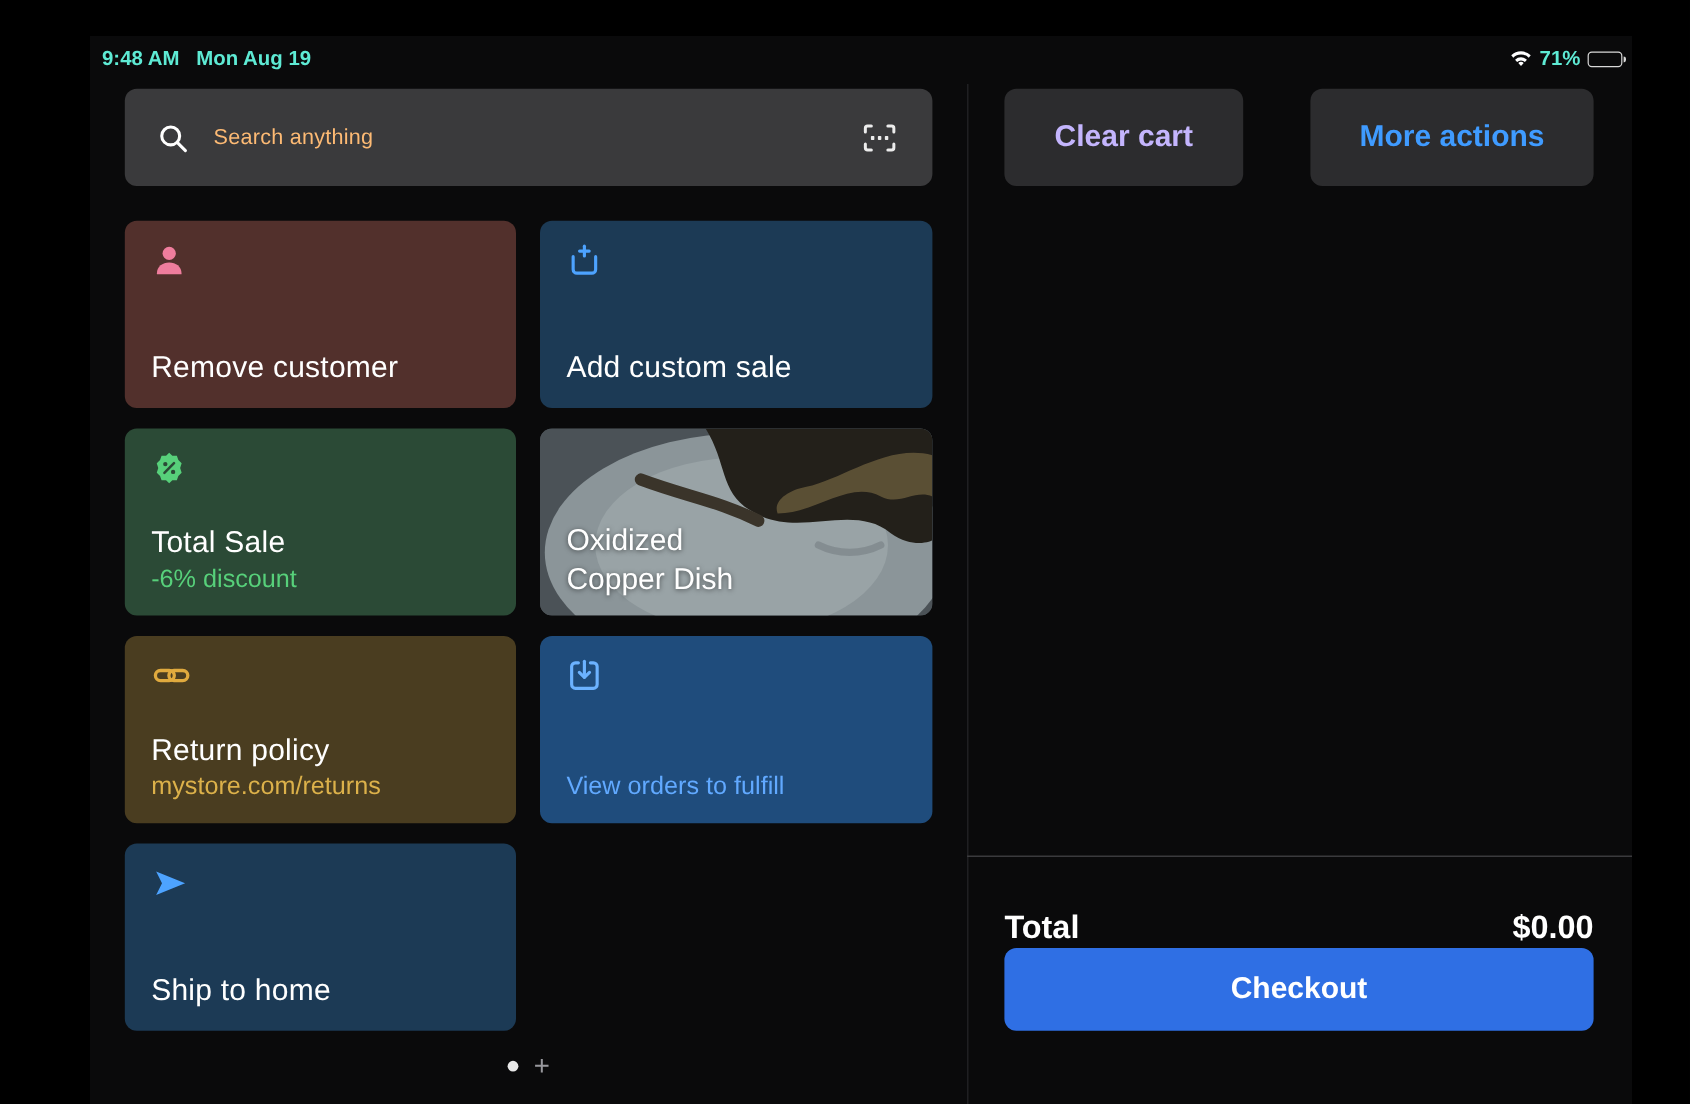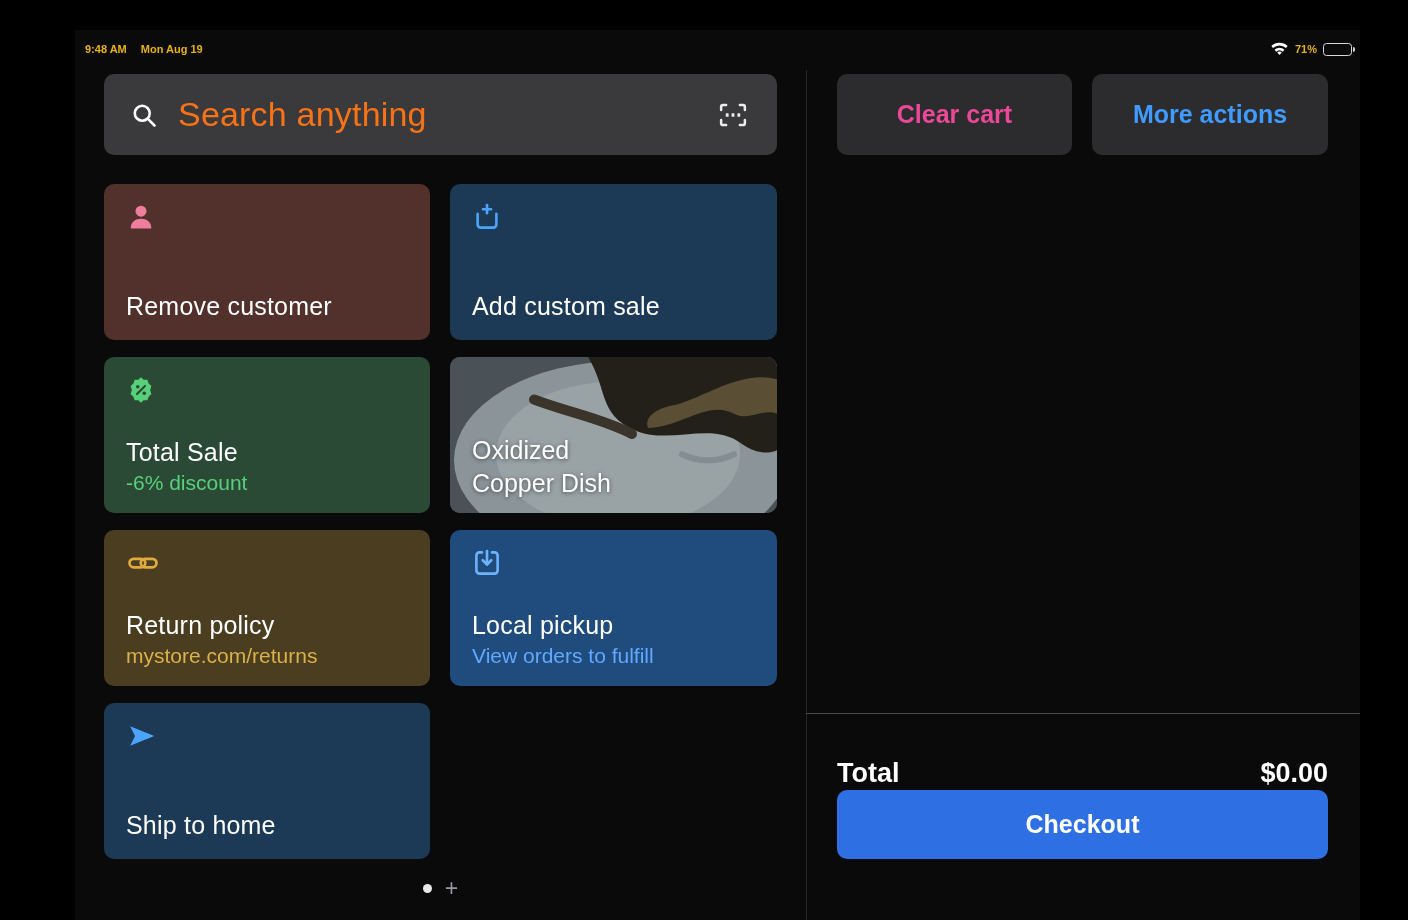--- a/index.html
+++ b/index.html
@@ -4,45 +4,45 @@
 <style>
   * { margin:0; padding:0; box-sizing:border-box; }
   html,body { width:1408px; height:920px; background:#000; overflow:hidden;
     font-family:"Liberation Sans", sans-serif; }
   .app { position:absolute; left:75px; top:30px; width:1285px; height:890px;
     background:#0a0a0b; color:#fff; }
 
   
   .status-bar { position:absolute; top:8px; left:10px; right:8px; height:22px;
     display:flex; justify-content:space-between; align-items:center;
-    font-size:11px; font-weight:700; color:#eab308;gap:16px; }
+    font-size:17px; font-weight:700; color:#5eead4;gap:16px; }
   .status-left { display:flex; gap:14px; }
   .status-right { display:flex; align-items:center; gap:6px; }
   .battery-shell { width:29px; height:13px; border:1px solid #d9d9d9; border-radius:3.5px;
     padding:1.5px; position:relative; }
   .battery-fill { width:100%; height:100%; background:#fff; border-radius:1.5px; }
   .battery-tip { position:absolute; right:-4px; top:3.5px; width:2.5px; height:5px;
     background:#d9d9d9; border-radius:0 2px 2px 0; }
 
   
   .search { position:absolute; left:29px; top:44px; width:673px; height:81px;
     background:#3a3a3c; border-radius:10px; display:flex; align-items:center;
     padding:0 26px; cursor:pointer; }
-  .search-label { font-size:34px; color:#f97316; margin-left:20px; letter-spacing:.2px; }
+  .search-label { font-size:18px; color:#fdba74; margin-left:20px; letter-spacing:.2px; }
   .search .scan { margin-left:auto; display:flex; }
 
   
   .v-divider { position:absolute; left:731px; top:40px; bottom:0; width:1px; background:#262628; }
   .h-divider { position:absolute; left:731px; right:0; top:683px; height:1px; background:#48484a; }
 
   
   .btn-dark { position:absolute; top:44px; height:81px; background:#2c2c2e;
     border-radius:10px; display:flex; align-items:center; justify-content:center;
     font-size:25px; font-weight:600; cursor:pointer; border:none; }
-  .btn-clear { left:762px; width:235px; color:#ec4899; }
+  .btn-clear { left:762px; width:199px; color:#c4b5fd; }
   .btn-more  { left:1017px; width:236px; color:#3f9bff; }
   .total-row { position:absolute; left:762px; width:491px; top:728px;
     display:flex; justify-content:space-between; align-items:baseline; }
   .total-label { font-size:27px; font-weight:600; }
   .total-value { font-size:27px; font-weight:600; }
   .checkout { position:absolute; left:762px; width:491px; top:760px; height:69px;
     background:#2f6fe4; border-radius:10px; display:flex; align-items:center;
     justify-content:center; font-size:25px; font-weight:600; color:#fff;
     cursor:pointer; border:none; }
 
@@ -187,21 +187,20 @@
 
     <div class="tile t-pickup">
       <span style="display:flex;">
         <svg width="30" height="30" viewBox="0 0 24 24" fill="none" stroke="#6cb2ff" stroke-width="2.1" stroke-linecap="round" stroke-linejoin="round">
           <path d="M8 3.5H6A2.5 2.5 0 0 0 3.5 6v12A2.5 2.5 0 0 0 6 20.5h12a2.5 2.5 0 0 0 2.5-2.5V6A2.5 2.5 0 0 0 18 3.5h-2"></path>
           <path d="M12 2.5V13"></path>
             <path d="M8.6 9.8L12 13.2l3.4-3.4"></path>
         </svg>
       </span>
       <div>
-        <div class="tile-title">Local pickup</div>
         <div class="tile-sub sub-blue">View orders to fulfill</div>
       </div>
     </div>
 
     <div class="tile t-navy">
       <span style="display:flex;">
         <svg width="32" height="30" viewBox="0 0 24 24">
           <path fill="#4da3ff" d="M2.5 4.2L21.8 12 2.5 19.8l3.9-7.8z"></path>
           <path fill="#1c3a55" d="M6.4 12l-1.4-.001L6.4 12l-1.4.001z"></path>
         </svg>

